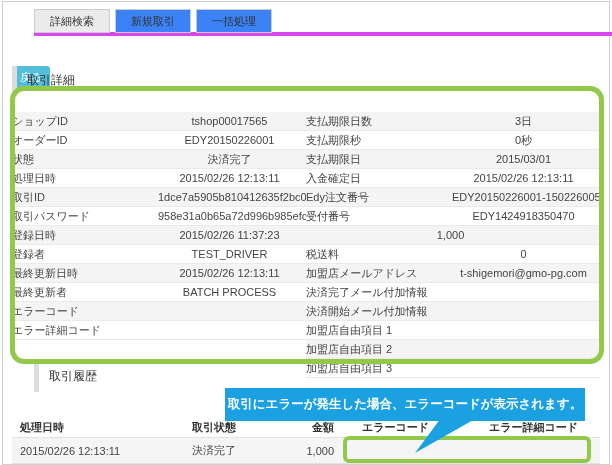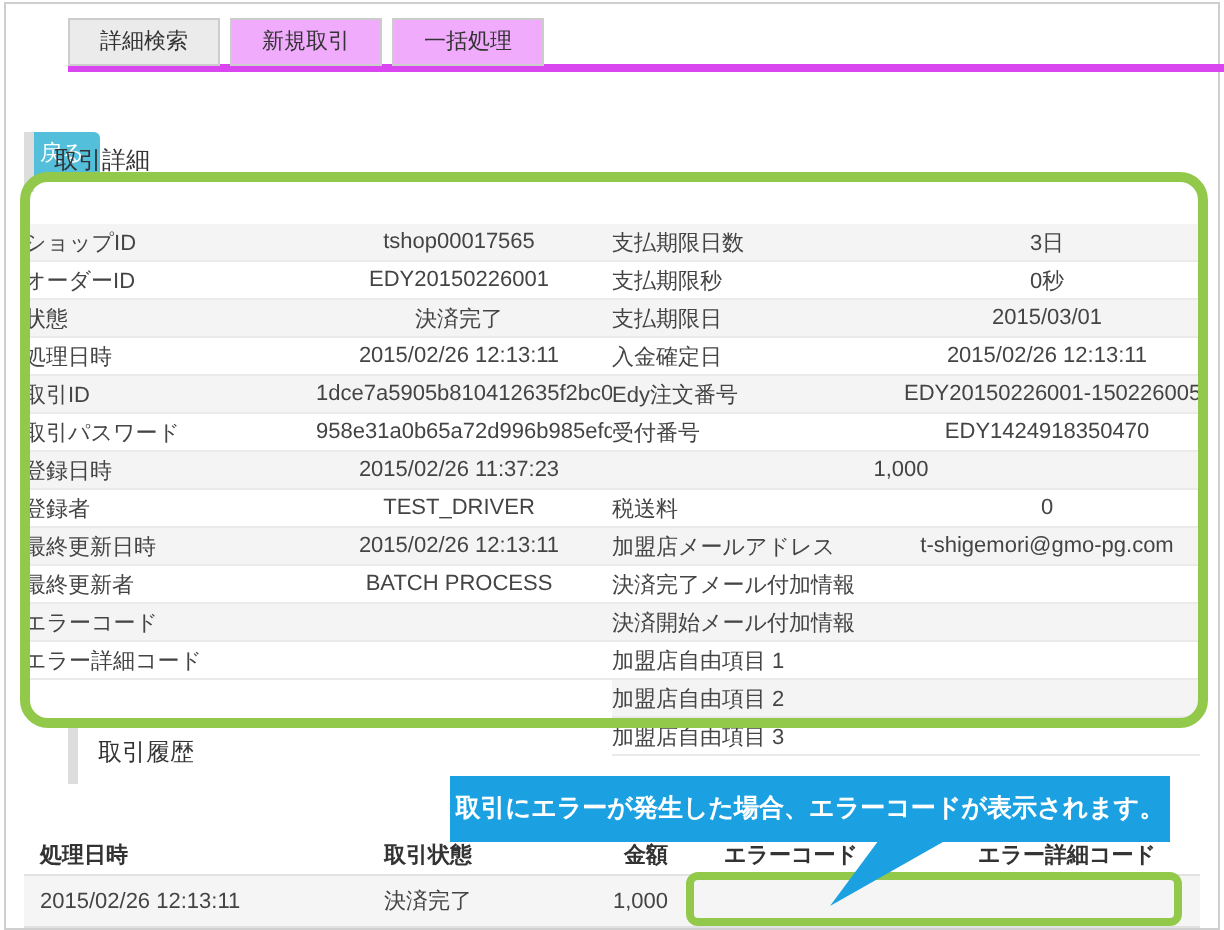--- a/index.html
+++ b/index.html
@@ -4,21 +4,21 @@
 <style>
   html,body{margin:0;padding:0;background:#fff;}
   .page{position:relative;width:612px;height:465px;background:#fff;overflow:hidden;
         font-family:"Liberation Sans",sans-serif;color:#444;}
   .frame{position:absolute;left:2px;top:1px;width:606px;height:462px;
          border:1px solid #cfcfcf;pointer-events:none;}
   
   .tabs{position:absolute;left:12px;top:9px;width:582px;height:23px;
         border-bottom:4px solid #d946ef;display:flex;margin-left:22px;}
   .tab{height:22px;line-height:22px;padding:0 15px;font-size:11px;color:#333;
-       border:1px solid #ccc;margin-right:5px;background:#f0abfc;cursor:pointer;white-space:nowrap;}
+       border:1px solid #ccc;margin-right:5px;background:#3b82f6;cursor:pointer;white-space:nowrap;}
   .tab.active{background:#ebebeb;}
   
   .back-btn{position:absolute;left:12px;top:42px;min-width:38px;height:23px;line-height:23px;
             background:#54bfda;color:#fff;font-size:11px;text-align:center;border-radius:3px;
             padding:0 8px;box-sizing:border-box;cursor:pointer;margin-top:24px;}
   
   .sec{position:absolute;left:12px;border-left:5px solid #ddd;padding:6px 0 7px 10px;
        font-size:12px;color:#333;}
   .sec-detail{top:66px;}
   .sec-history{top:362px;margin-left:22px;}

